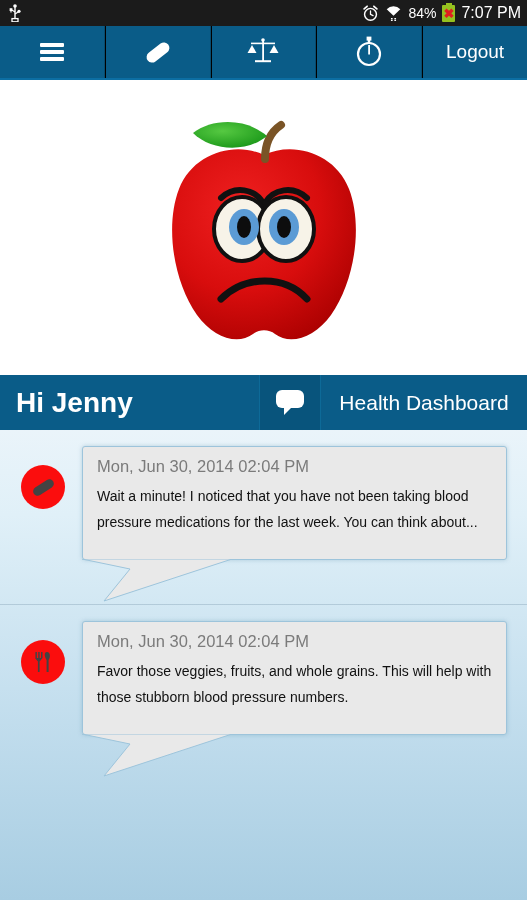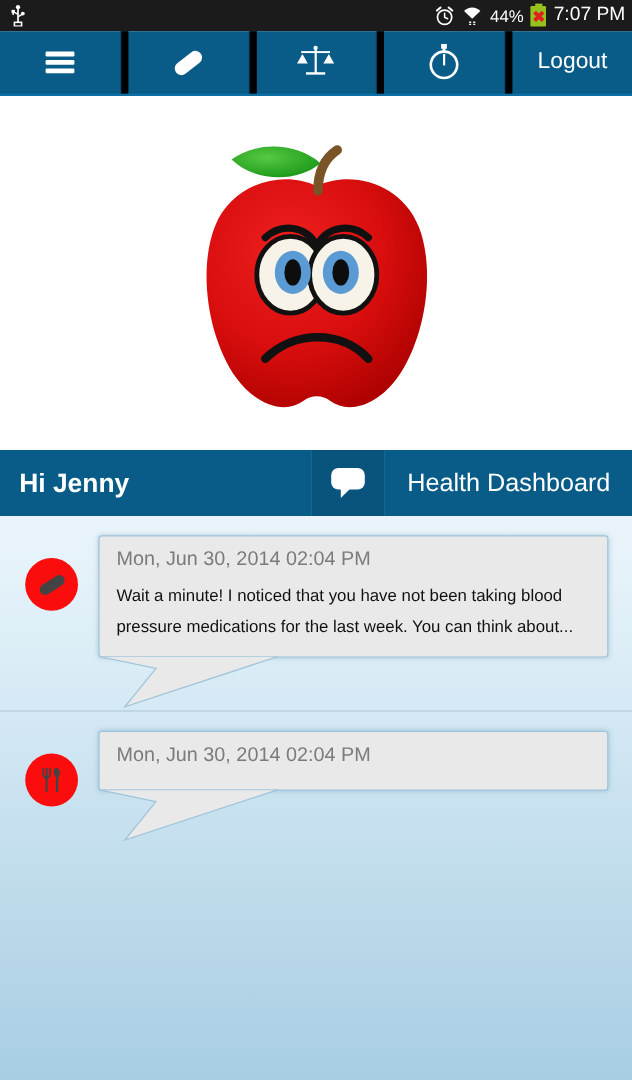--- a/index.html
+++ b/index.html
@@ -48,21 +48,21 @@
   .toolbar {
     height: 54px; width: 100%;
     background: #0a5c88;
     display: flex; align-items: stretch;
     border-bottom: 2px solid #0c6ea3;
   }
   .tb-item {
     flex: 1 1 0;
     display: flex; align-items: center; justify-content: center;
     border-right: 1px solid #084c70;
-    border-left: 6px solid #000000;
+    border-left: 1px solid #000000;
     position: relative;
   }
   .tb-item:first-child { border-left: none; }
   .tb-item:last-child { border-right: none; }
   .tb-label {
     color: #ffffff; font-size: 19px;
   }
 
   
   .ico-hamburger { width: 24px; height: 18px; display: flex; flex-direction: column; justify-content: space-between; }
@@ -84,21 +84,21 @@
   
   .greet-bar {
     height: 55px; width: 100%;
     background: #0a5c88;
     display: flex; align-items: stretch;
     color: #ffffff;
   }
   .greet-name {
     display: flex; align-items: center;
     padding-left: 16px;
-    font-size: 22px; font-weight: bold;
+    font-size: 28px; font-weight: bold;
     flex: 1 1 auto;
   }
   .greet-chat {
     width: 62px;
     display: flex; align-items: center; justify-content: center;
     background: #08547c;
     border-left: 1px solid #0d6a98;
     border-right: 1px solid #0d6a98;
   }
   .greet-dash {
@@ -137,21 +137,21 @@
     width: 23px; height: 9px; background: #434343;
     border-radius: 5px; transform: rotate(-33deg);
   }
   .av-utensils { width: 24px; height: 24px; }
 
   .bubble-wrap { flex: 1 1 auto; margin-left: 17px; position: relative; }
   .bubble {
     background: #e9e9e9;
     border: 1px solid #9dc4db;
     border-radius: 3px;
-    padding: 10px 14px 12px 14px;
+    padding: 10px 14px 24px 14px;
     box-shadow: 0 0 4px rgba(90,140,170,0.35);
     position: relative;
     margin-right: 10px;
   }
   .bubble-time {
     color: #7b7b7b;
     font-size: 16.5px;
     margin-bottom: 7px;
   }
   .bubble-text {
@@ -185,21 +185,21 @@
   <div class="status-right">
     <svg width="17" height="17" viewBox="0 0 20 20">
       <circle cx="10" cy="11" r="7" fill="none" stroke="#fff" stroke-width="1.7"></circle>
       <path d="M10 7 L10 11 L13 12.5" stroke="#fff" stroke-width="1.5" fill="none" stroke-linecap="round"></path>
       <path d="M2.5 4.5 L6 1.5 M17.5 4.5 L14 1.5" stroke="#fff" stroke-width="2" stroke-linecap="round"></path>
     </svg>
     <svg width="17" height="17" viewBox="0 0 20 20">
       <path d="M10 12.5 L2 5 A11 11 0 0 1 18 5 Z" fill="#fff"></path>
       <path d="M7 16 L9 16 M7 18 L9 18 M11 16 L13 16 M11 18 L13 18" stroke="#fff" stroke-width="1.4"></path>
     </svg>
-    <span class="pct-text">44%</span>
+    <span class="pct-text">84%</span>
     <span class="batt">
         <span class="x">✖</span>
       </span>
     <span class="status-text">7:07 PM</span>
   </div>
 </div>
 
 <div class="toolbar">
 
   <div class="tb-item">
@@ -320,20 +320,21 @@
         <rect x="4.4" y="2" width="1.5" height="6" fill="#434343"></rect>
         <rect x="7.2" y="2" width="1.5" height="6" fill="#434343"></rect>
         <rect x="10" y="2" width="1.5" height="6" fill="#434343"></rect>
         <path d="M4 8 L11.5 8 L8.6 11.5 L8.6 22 L6.9 22 L6.9 11.5 Z" fill="#434343"></path>
         <path d="M16 2 C 19.2 2, 19.8 7, 17.6 10 L17.6 22 L15.6 22 L15.6 10 C 13.5 7, 12.8 2, 16 2 Z" fill="#434343"></path>
       </svg>
     </div>
     <div class="bubble-wrap">
       <div class="bubble">
         <div class="bubble-time">Mon, Jun 30, 2014 02:04 PM</div>
+        <div class="bubble-text">Favor those veggies, fruits, and whole grains. This will help with those stubborn blood pressure numbers.</div>
       </div>
       <div class="tail">
         <svg width="200" height="46" viewBox="0 0 200 46">
           <path d="M0 0 L150 0 L22 42 L48 10 Z" fill="#e9e9e9" stroke="#9dc4db" stroke-width="1"></path>
         </svg>
       </div>
     </div>
   </div>
 
 </div>

